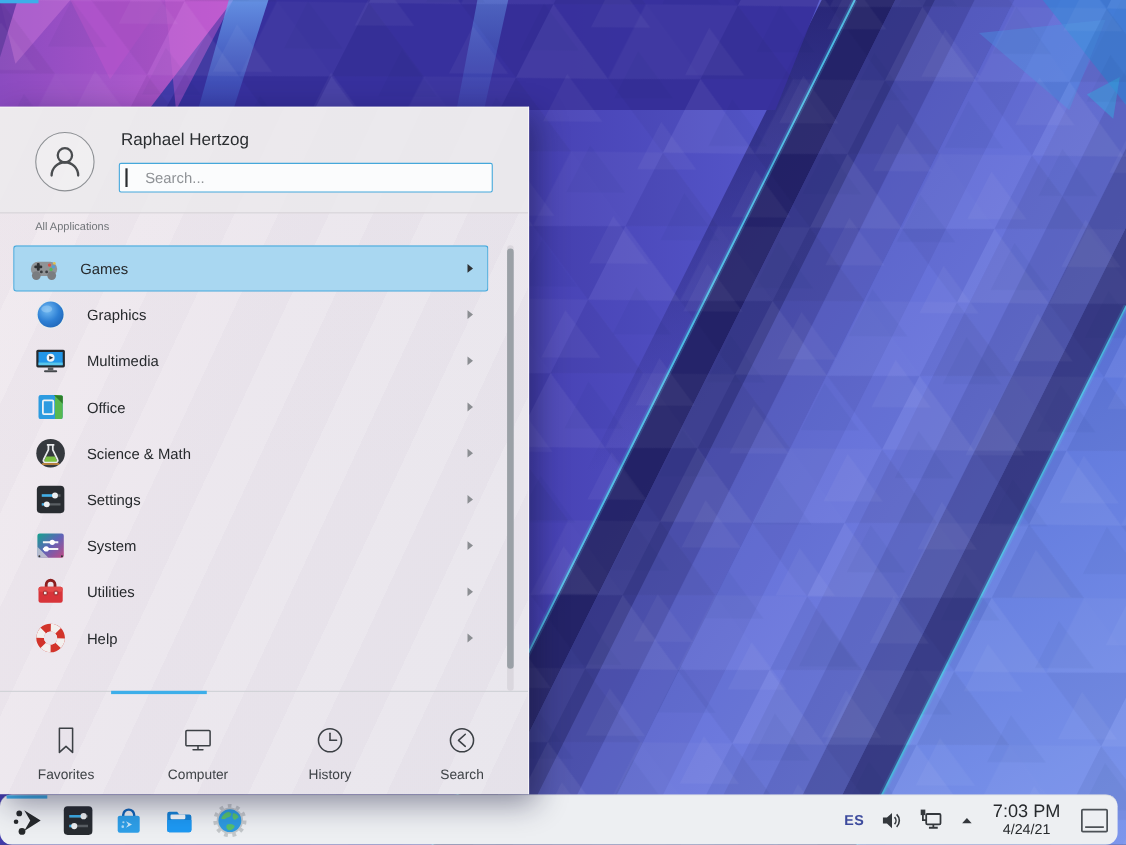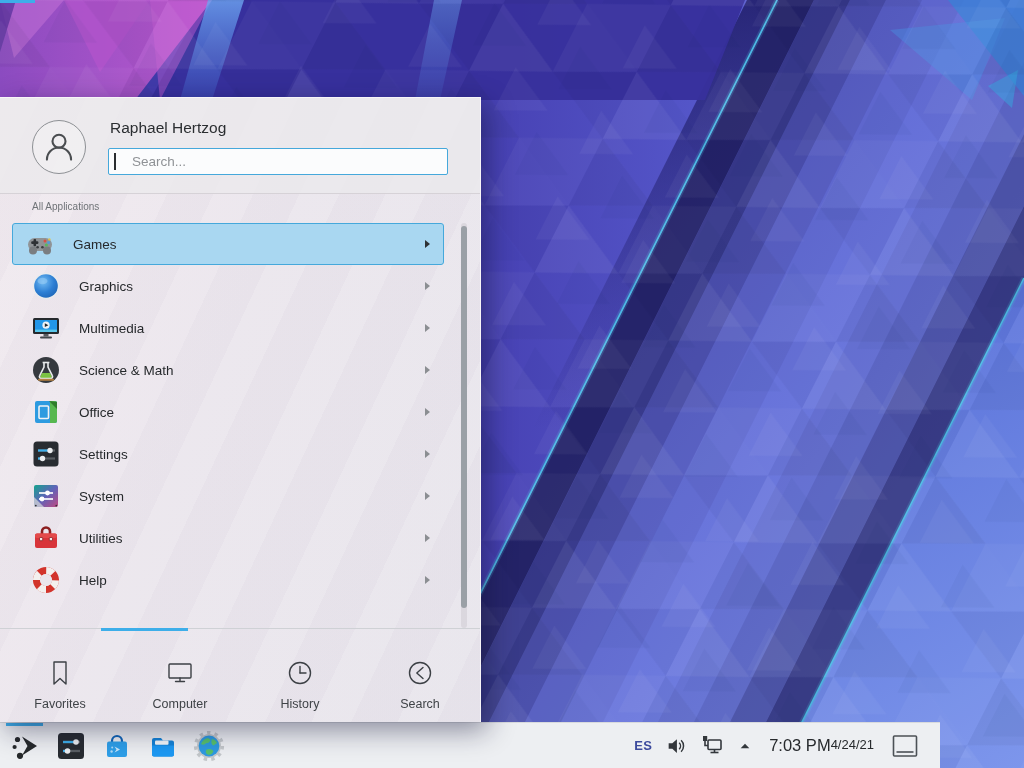--- a/index.html
+++ b/index.html
@@ -1,30 +1,30 @@
 <!DOCTYPE html>
 <html><head>
 <meta charset="utf-8">
 <style>
   html,body{margin:0;padding:0;background:#222;}
   .screen{position:relative;width:1024px;height:768px;overflow:hidden;
           font-family:"Liberation Sans", sans-serif;-webkit-font-smoothing:antialiased;}
   .wallpaper{position:absolute;inset:0;z-index:0;}
 
   
-  .panel{position:absolute;left:0;bottom:0;width:940px;height:46px;z-index:5;
+  .panel{position:absolute;left:0;bottom:0;width:1016px;height:46px;z-index:5;
          background:#edeff2;border-top:1px solid #d8dadd;box-sizing:border-box;
-         display:flex;align-items:center;padding:0 20px 0 8px;gap:13px;}
+         display:flex;align-items:center;padding:0 6px 0 8px;gap:13px;border-radius:11px;}
   .launch{position:relative;width:33px;height:33px;display:flex;align-items:center;justify-content:center;}
   .launch svg{width:32px;height:32px;}
   .task-active-line{position:absolute;top:-7px;left:-2px;width:37px;height:3px;background:#3daee9;}
   .tray{margin-left:auto;display:flex;align-items:center;gap:13px;}
   .kbd-layout{font-size:13px;font-weight:bold;color:#3c4a9d;letter-spacing:.3px;}
   .tray svg{display:block;}
-  .clock{display:flex;flex-direction:row;align-items:center;line-height:1.08;margin:0 3px;color:#26292c;}
+  .clock{display:flex;flex-direction:column;align-items:center;line-height:1.08;margin:0 3px;color:#26292c;}
   .clock .time{font-size:16.5px;}
   .clock .date{font-size:13px;}
   .showdesk{width:30px;height:30px;display:flex;align-items:center;justify-content:center;}
 
   
   .popup{position:absolute;left:0;top:97px;width:481px;height:625px;z-index:10;box-sizing:border-box;
          background:linear-gradient(112deg,#f0e9ee 0%,#eae5ec 45%,#e7e4eb 100%);
          border-top:1px solid rgba(255,255,255,.65);border-right:1px solid rgba(255,255,255,.55);
          box-shadow:6px 8px 26px rgba(15,15,50,.45);}
   .popup::before{content:"";position:absolute;inset:0;pointer-events:none;opacity:.45;
@@ -217,41 +217,41 @@
             <rect x="10" y="24.5" width="12" height="2" rx="1" fill="#44484c"></rect>
           </svg>
         </span>
         <span class="cat-label">Multimedia</span>
         <span class="cat-arrow"></span>
       </div>
 
       <div class="cat-row">
         <span class="cat-icon">
           <svg viewBox="0 0 32 32">
+            <rect x="5" y="5" width="22" height="22" rx="2" fill="#2d9be0"></rect>
+            <path d="M20,5 h5 a2,2 0 0 1 2,2 v18 a2,2 0 0 1 -2,2 h-5 z" fill="#57b84f"></path>
+            <polygon points="19,5 27,13 27,6" fill="#2f7d2a"></polygon>
+            <rect x="9" y="10" width="9.5" height="12.5" rx="1" fill="none" stroke="#f0f3f5" stroke-width="1.6"></rect>
+          </svg>
+        </span>
+        <span class="cat-label">Office</span>
+        <span class="cat-arrow"></span>
+      </div>
+
+      <div class="cat-row">
+        <span class="cat-icon">
+          <svg viewBox="0 0 32 32">
             <circle cx="16" cy="16" r="13" fill="#35393e"></circle>
             <polygon points="12,19 20,19 22,23 21,24.8 11,24.8 10,23" fill="#7bc142"></polygon>
             <path d="M14,8.5 v4.5 l-4.3,8.6 a2,2 0 0 0 1.8,3 h9 a2,2 0 0 0 1.8,-3 L18,13 v-4.5" fill="none" stroke="#e8eaec" stroke-width="1.6"></path>
             <line x1="12.6" y1="8.5" x2="19.4" y2="8.5" stroke="#e8eaec" stroke-width="1.6"></line>
             <rect x="8" y="24.8" width="16" height="1.9" rx=".9" fill="#b5803f"></rect>
           </svg>
         </span>
         <span class="cat-label">Science &amp; Math</span>
-        <span class="cat-arrow"></span>
-      </div>
-
-      <div class="cat-row">
-        <span class="cat-icon">
-          <svg viewBox="0 0 32 32">
-            <rect x="5" y="5" width="22" height="22" rx="2" fill="#2d9be0"></rect>
-            <path d="M20,5 h5 a2,2 0 0 1 2,2 v18 a2,2 0 0 1 -2,2 h-5 z" fill="#57b84f"></path>
-            <polygon points="19,5 27,13 27,6" fill="#2f7d2a"></polygon>
-            <rect x="9" y="10" width="9.5" height="12.5" rx="1" fill="none" stroke="#f0f3f5" stroke-width="1.6"></rect>
-          </svg>
-        </span>
-        <span class="cat-label">Office</span>
         <span class="cat-arrow"></span>
       </div>
 
       <div class="cat-row">
         <span class="cat-icon">
           <svg viewBox="0 0 32 32">
             <rect x="3.5" y="3.5" width="25" height="25" rx="3.5" fill="#282c31"></rect>
             <line x1="8" y1="12.5" x2="25" y2="12.5" stroke="#595e63" stroke-width="2.2"></line>
             <line x1="8" y1="12.5" x2="20" y2="12.5" stroke="#3daee9" stroke-width="2.2"></line>
             <circle cx="20" cy="12.5" r="2.7" fill="#eceef0"></circle>

